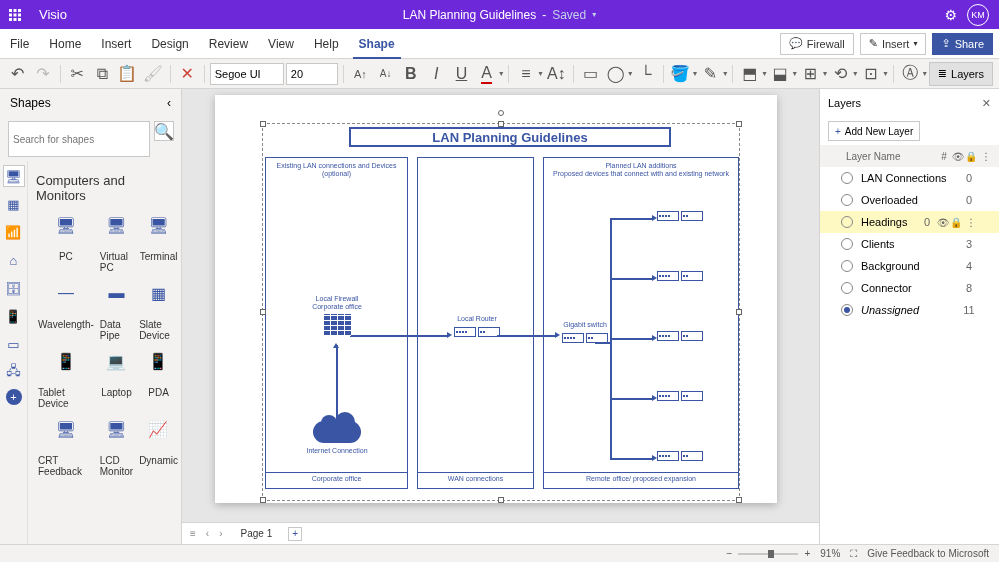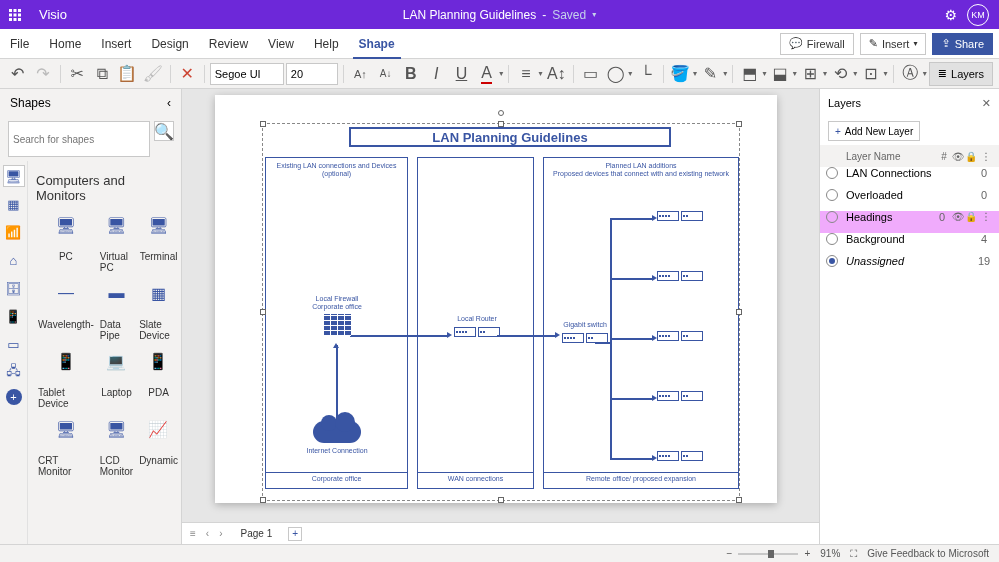--- a/index.html
+++ b/index.html
@@ -79,22 +79,22 @@
 .conn.h{height:1.5px}.conn.v{width:1.5px}
 .arrow-r{position:absolute;width:0;height:0;border-top:3px solid transparent;border-bottom:3px solid transparent;border-left:5px solid #3955a3}
 .arrow-u{position:absolute;width:0;height:0;border-left:3px solid transparent;border-right:3px solid transparent;border-bottom:5px solid #3955a3}
 .layers-panel{width:180px;background:#fff;border-left:1px solid #d4d4d4;display:flex;flex-direction:column;font-size:11px}
 .lp-head{height:28px;display:flex;align-items:center;justify-content:space-between;padding:0 8px}
 .lp-head .x{cursor:pointer;color:#666}
 .add-layer{margin:4px 8px;height:20px;border:1px solid #c8c8c8;display:flex;align-items:center;gap:4px;padding:0 6px;font-size:10px;width:fit-content;cursor:pointer}
 .layer-header{display:flex;align-items:center;height:22px;background:#f3f2f1;padding:0 6px;font-size:10px;color:#666}
 .layer-header .ln{flex:1;padding-left:20px}
 .layer-header .ic{width:14px;text-align:center}
-.layer-row{display:flex;align-items:flex-start;height:22px;padding:0 6px;font-size:11px;cursor:pointer}
-.layer-row.sel{background:#f0abfc}
+.layer-row{display:flex;align-items:center;height:22px;padding:0 21px;font-size:11px;cursor:pointer}
+.layer-row.sel{background:#fef9c3}
 .layer-row .radio{width:12px;height:12px;border:1px solid #888;border-radius:50%;margin-right:8px;display:flex;align-items:center;justify-content:center}
 .layer-row .radio.on::after{content:'';width:6px;height:6px;background:#3955a3;border-radius:50%}
 .layer-row .name{flex:1}
 .layer-row .cnt{width:18px;text-align:center;color:#666}
 .layer-row .ric{width:14px;text-align:center;color:#666;font-size:10px}
 .layer-row em{}
 .pagebar{position:absolute;bottom:18px;left:182px;right:180px;height:22px;background:#fff;border-top:1px solid #d4d4d4;display:flex;align-items:center;padding:0 6px;gap:6px;font-size:10px}
 .pagebar .nav{cursor:pointer;color:#888;padding:0 2px}
 .pagebar .ptab{padding:2px 10px;color:#333}
 .pagebar .add{width:14px;height:14px;border:1px solid #c8c8c8;display:flex;align-items:center;justify-content:center;color:#3955a3;cursor:pointer}
@@ -280,21 +280,21 @@
             <div class="shape-item">
               <div class="shape-icon">💻</div>
               <div class="shape-label">Laptop</div>
             </div>
             <div class="shape-item">
               <div class="shape-icon">📱</div>
               <div class="shape-label">PDA</div>
             </div>
             <div class="shape-item">
               <div class="shape-icon">🖥</div>
-              <div class="shape-label">CRT Monitor</div>
+              <div class="shape-label">CRT Feedback</div>
             </div>
             <div class="shape-item">
               <div class="shape-icon">🖥</div>
               <div class="shape-label">LCD Monitor</div>
             </div>
             <div class="shape-item">
               <div class="shape-icon">📈</div>
               <div class="shape-label">Dynamic</div>
             </div>
           </div>
@@ -493,27 +493,37 @@
         <div class="layer-row sel">
           <div class="radio "></div>
           <span class="name">Headings</span>
           <span class="cnt">0</span>
           <span class="ric">👁</span>
           <span class="ric">🔒</span>
           <span class="ric">⋮</span>
         </div>
         <div class="layer-row">
           <div class="radio "></div>
+          <span class="name">Clients</span>
+          <span class="cnt">3</span>
+        </div>
+        <div class="layer-row">
+          <div class="radio "></div>
           <span class="name">Background</span>
           <span class="cnt">4</span>
+        </div>
+        <div class="layer-row">
+          <div class="radio "></div>
+          <span class="name">Connector</span>
+          <span class="cnt">8</span>
         </div>
         <div class="layer-row">
           <div class="radio on"></div>
           <span class="name"><em>Unassigned</em></span>
-          <span class="cnt">19</span>
+          <span class="cnt">11</span>
         </div>
       </div>
   </div>
 </div>
 
 <div class="pagebar">
   <span class="nav">≡</span>
   <span class="nav">‹</span>
   <span class="nav">›</span>
   <span class="ptab">Page 1</span>

